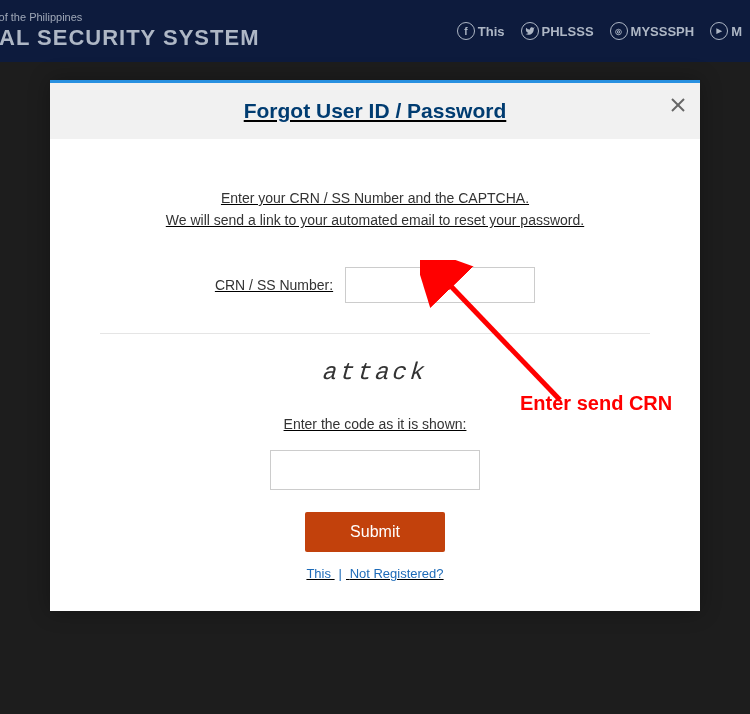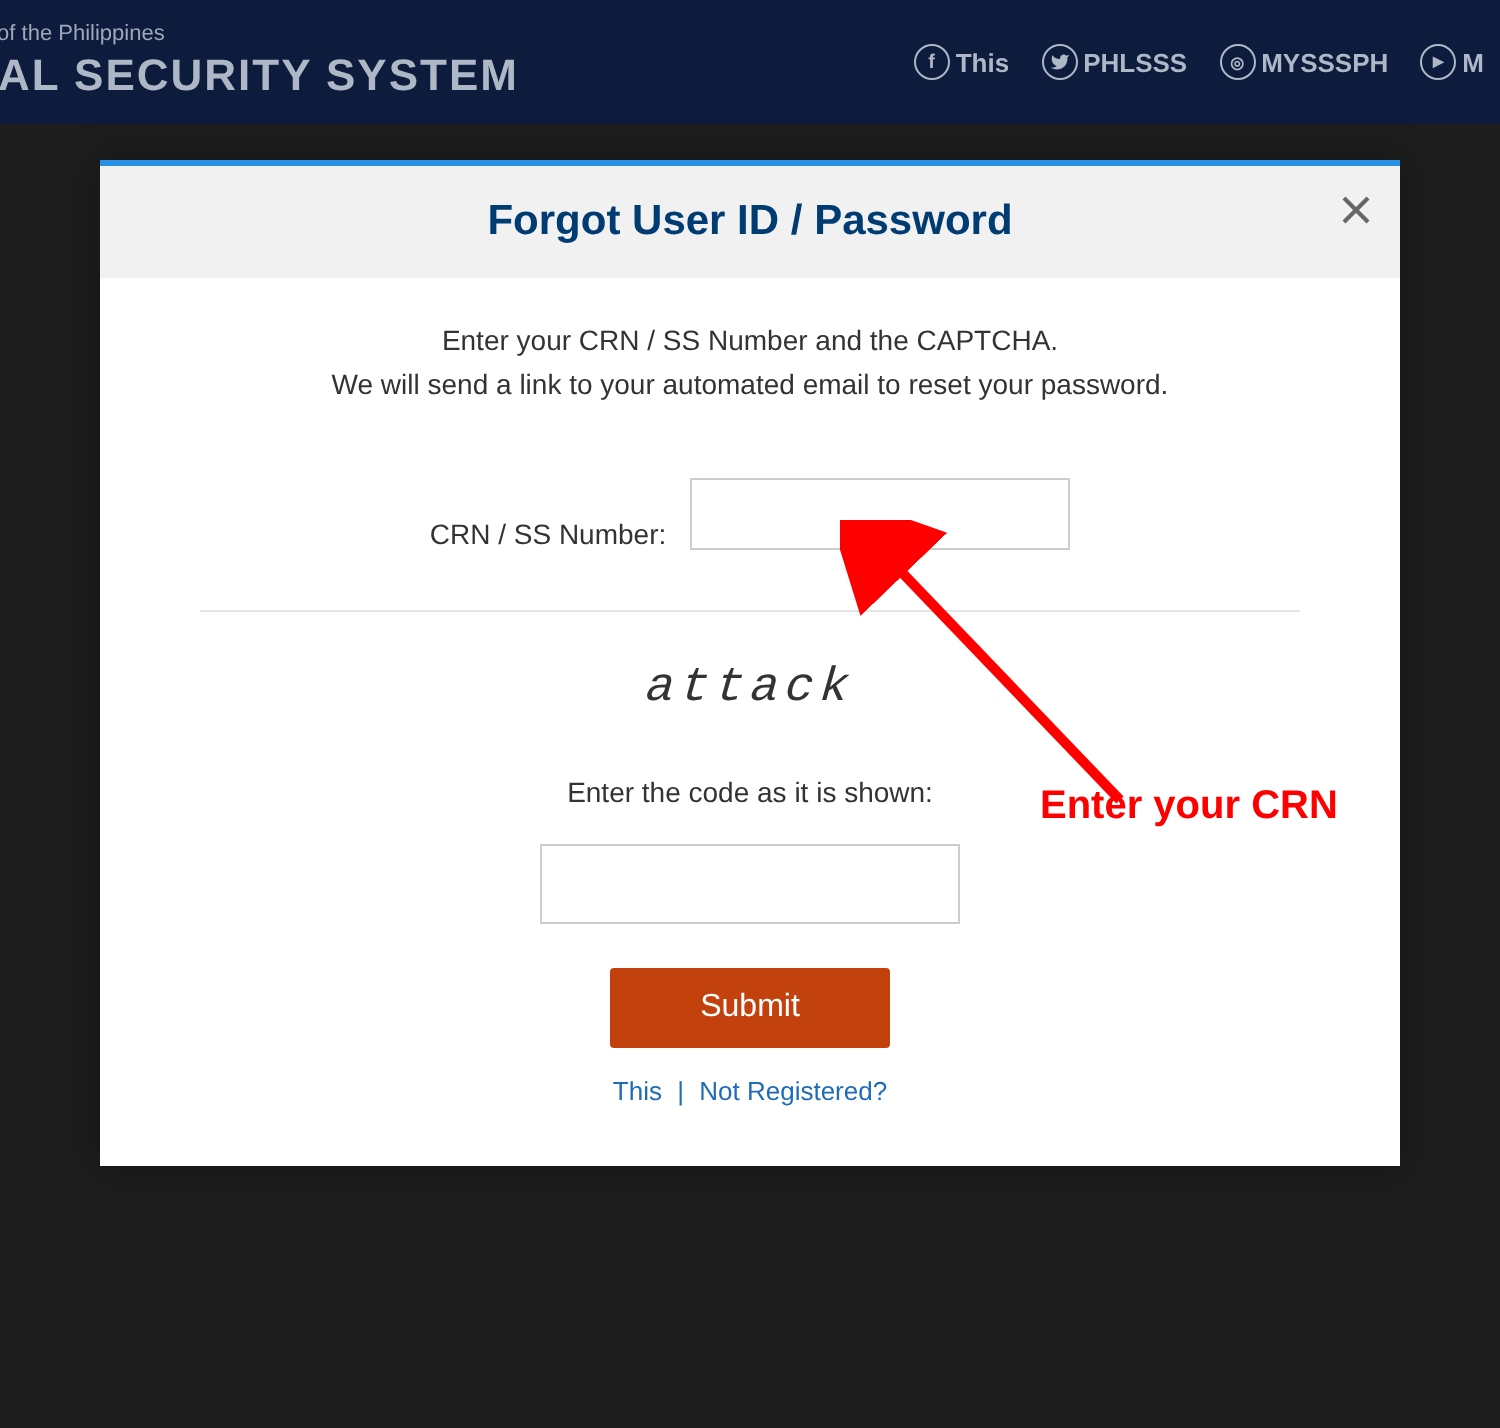--- a/index.html
+++ b/index.html
@@ -70,20 +70,21 @@
       background: rgba(30, 30, 30, 0.85);
     }
     .modal {
       position: absolute;
       top: 80px;
       left: 50px;
       right: 50px;
       background: #fff;
       border-top: 3px solid #2890e0;
       box-shadow: 0 0 20px rgba(0,0,0,0.3);
+      text-decoration: underline;
     }
     .modal-header {
       background: #f1f1f1;
       padding: 16px 20px;
       position: relative;
       text-align: center;
     }
     .modal-title {
       color: #003c71;
       font-size: 21px;
@@ -92,32 +93,32 @@
     .close-btn {
       position: absolute;
       right: 14px;
       top: 12px;
       font-size: 22px;
       color: #666;
       cursor: pointer;
       line-height: 1;
     }
     .modal-body {
-      padding: 20px 50px 30px;
+      padding: 48px 50px 30px;
       text-align: center;
     }
     .instructions {
       font-size: 14px;
       color: #333;
       line-height: 1.6;
       margin-bottom: 35px;
     }
     .field-row {
       display: flex;
-      align-items: flex-end;
+      align-items: center;
       justify-content: center;
       gap: 12px;
       margin-bottom: 30px;
     }
     .field-label {
       font-size: 14px;
       color: #333;
     }
     .text-input {
       width: 190px;
@@ -269,14 +270,14 @@
 
 <svg class="annotation-arrow" width="170" height="160">
   <defs>
     <marker id="ah" markerWidth="12" markerHeight="12" refX="2" refY="6" orient="auto">
       <polygon points="0,0 12,6 0,12" fill="#ff0000"></polygon>
     </marker>
   </defs>
   <line x1="140" y1="140" x2="25" y2="20" stroke="#ff0000" stroke-width="5" marker-end="url(#ah)"></line>
 </svg>
 <div class="annotation-text">
-  <div>Enter your CRN</div>
+  <div>Enter send CRN</div>
 </div>
 
 </body></html>

